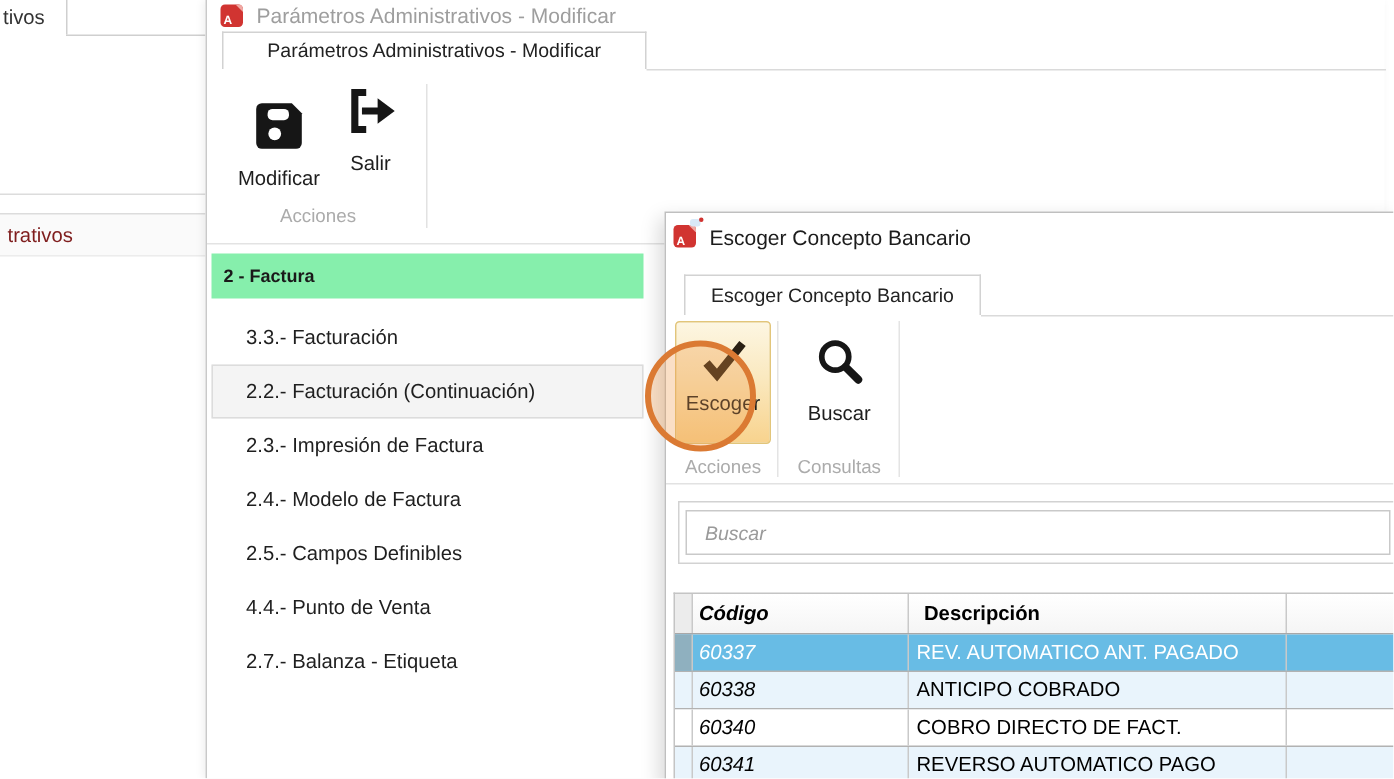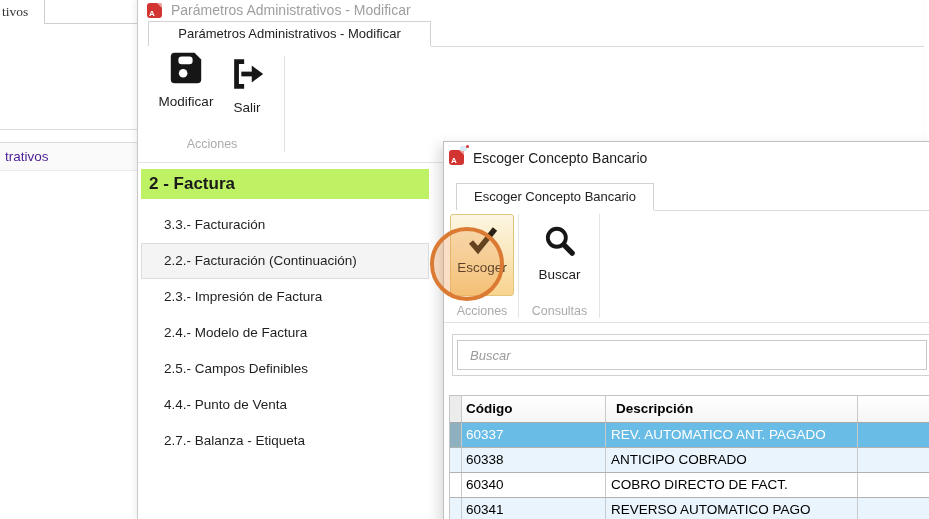--- a/index.html
+++ b/index.html
@@ -2,56 +2,56 @@
 <html><head>
 <meta charset="utf-8">
 <style>
   * { margin:0; padding:0; box-sizing:border-box; }
   html,body { width:929px; height:519px; overflow:hidden; background:#fff;
               font-family:"Liberation Sans", sans-serif; }
   #screen { position:relative; width:929px; height:519px; background:#fff; overflow:hidden; }
 
   
   .bgwin { position:absolute; left:0; top:0; width:137px; height:519px; background:#fff; }
-  .bgwin .tab-partial-label { position:absolute; left:2px; top:4px; font-size:13.5px; color:#333;font-family:Liberation Serif, serif; }
+  .bgwin .tab-partial-label { position:absolute; left:2px; top:4px; font-size:13.5px; color:#333; }
   .bgwin .tab-edge-v { position:absolute; left:44px; top:0; width:1px; height:23px; background:#cfcfcf; }
   .bgwin .tab-edge-h { position:absolute; left:44px; top:23px; width:93px; height:1px; background:#cfcfcf; }
   .bgwin .rule { position:absolute; left:0; top:129px; width:137px; height:1px; background:#dcdcdc; }
   .bgwin .section-strip { position:absolute; left:0; top:142px; width:137px; height:29px;
       background:#fafafa; border-top:1px solid #dcdcdc; border-bottom:1px solid #ececec;
-      font-size:13.5px; color:#4c1d95; line-height:27px; padding-left:5px; }
+      font-size:13.5px; color:#7f1d1d; line-height:27px; padding-left:5px; }
 
   
   .mainwin { position:absolute; left:137px; top:0; width:786px; height:519px; background:#fff;
              border-left:1px solid #c9c9c9; box-shadow:-2px 0 6px rgba(0,0,0,0.07); }
   .titlebar { position:absolute; left:0; top:0; width:100%; height:21px; background:#fff; }
   .app-icon { position:absolute; width:15px; height:15px; background:#D13431; border-radius:3px; }
   .app-icon .letter { position:absolute; left:2px; bottom:0px; color:#fff; font-size:8px; font-weight:bold; line-height:9px; }
   .app-icon .fold { position:absolute; top:0; right:0; width:0; height:0;
       border-top:5px solid #f0a9a4; border-left:5px solid transparent; border-top-right-radius:3px; }
   .mainwin .app-icon { left:9px; top:3px; }
   .mainwin .title-text { position:absolute; left:33px; top:2px; font-size:14px; color:#9e9e9e; }
   .doc-tab { position:absolute; background:#fff; border:1px solid #d2d2d2; border-bottom:none;
              text-align:center; font-size:13px; color:#222; }
   .mainwin .doc-tab { left:10px; top:21px; width:283px; height:25px; line-height:24px; }
   .mainwin .tabline { position:absolute; left:293px; top:46px; width:493px; height:1px; background:#dadada; }
 
   .rib-btn { position:absolute; display:flex; flex-direction:column; align-items:center; cursor:default; }
   .rib-btn .lbl { font-size:13.5px; color:#1e1e1e; margin-top:3px; white-space:nowrap; }
-  .mainwin .btn-modificar { left:10px; top:49px; width:76px; }
+  .mainwin .btn-modificar { left:10px; top:65px; width:76px; }
   .mainwin .btn-salir { left:85px; top:55px; width:48px; }
   .mainwin .grp-acciones { position:absolute; left:0; top:137px; width:148px; text-align:center;
       font-size:12.5px; color:#ababab; }
   .mainwin .rib-divider { position:absolute; left:146px; top:56px; width:1px; height:96px; background:#e2e2e2; }
   .mainwin .ribline { position:absolute; left:0; top:162px; width:786px; height:1px; background:#e3e3e3; }
 
   
   .menu-panel { position:absolute; left:3px; top:169px; width:288px; }
-  .menu-header { height:30px; background:#bef264; color:#1a1a1a; font-weight:bold;
-      font-size:17px; line-height:30px; padding-left:8px; }
+  .menu-header { height:30px; background:#86efac; color:#1a1a1a; font-weight:bold;
+      font-size:12px; line-height:30px; padding-left:8px; }
   .menu-items { margin-top:8px; }
   .menu-item { height:36px; line-height:34px; padding-left:22px; font-size:13.5px; color:#1f1f1f;
       border:1px solid transparent; }
   .menu-item.selected { background:#f4f4f4; border:1px solid #dcdcdc; }
 
   
   .dialog { position:absolute; left:443px; top:141px; width:490px; height:382px; background:#fff;
             border:1px solid #bfbfbf; box-shadow:-4px 4px 12px rgba(0,0,0,0.15); }
   .dialog .app-icon { left:5px; top:8px; }
   .dialog .badge { position:absolute; left:16px; top:4px; width:7px; height:5px; background:#d9e9f8;
@@ -83,21 +83,21 @@
 
   
   .grid { position:absolute; left:5px; top:253px; width:485px;
       border-top:1px solid #c4c4c4; border-left:1px solid #c4c4c4; font-size:13.5px; }
   .g-row { display:flex; height:25px; border-bottom:1px solid #b2b2b2; background:#fff; }
   .g-head { height:27px; background:linear-gradient(#ffffff,#f5f5f5); border-bottom:1px solid #a8a8a8;
       font-weight:bold; }
   .g-sel { width:12px; border-right:1px solid #c9c9c9; background:transparent; flex:none; }
   .g-head .g-sel { background:#ececec; }
   .g-cod { width:144px; border-right:1px solid #c9c9c9; padding-left:4px; line-height:24px;
-      flex:none; white-space:nowrap; overflow:hidden; }
+      flex:none; white-space:nowrap; overflow:hidden;font-style:italic; }
   .g-des { width:252px; border-right:1px solid #c9c9c9; padding-left:5px; line-height:24px;
       flex:none; white-space:nowrap; overflow:hidden; }
   .g-head .g-cod { line-height:26px; } .g-head .g-des { line-height:26px; padding-left:10px; }
   .g-fill { flex:1; }
   .g-row.alt { background:#E9F4FC; }
   .g-row.selected { background:#68BCE5; color:#fff; }
   .g-row.selected .g-sel { background:#8FB0BF; }
   .g-row.cut { border-bottom:none; }
 
   

